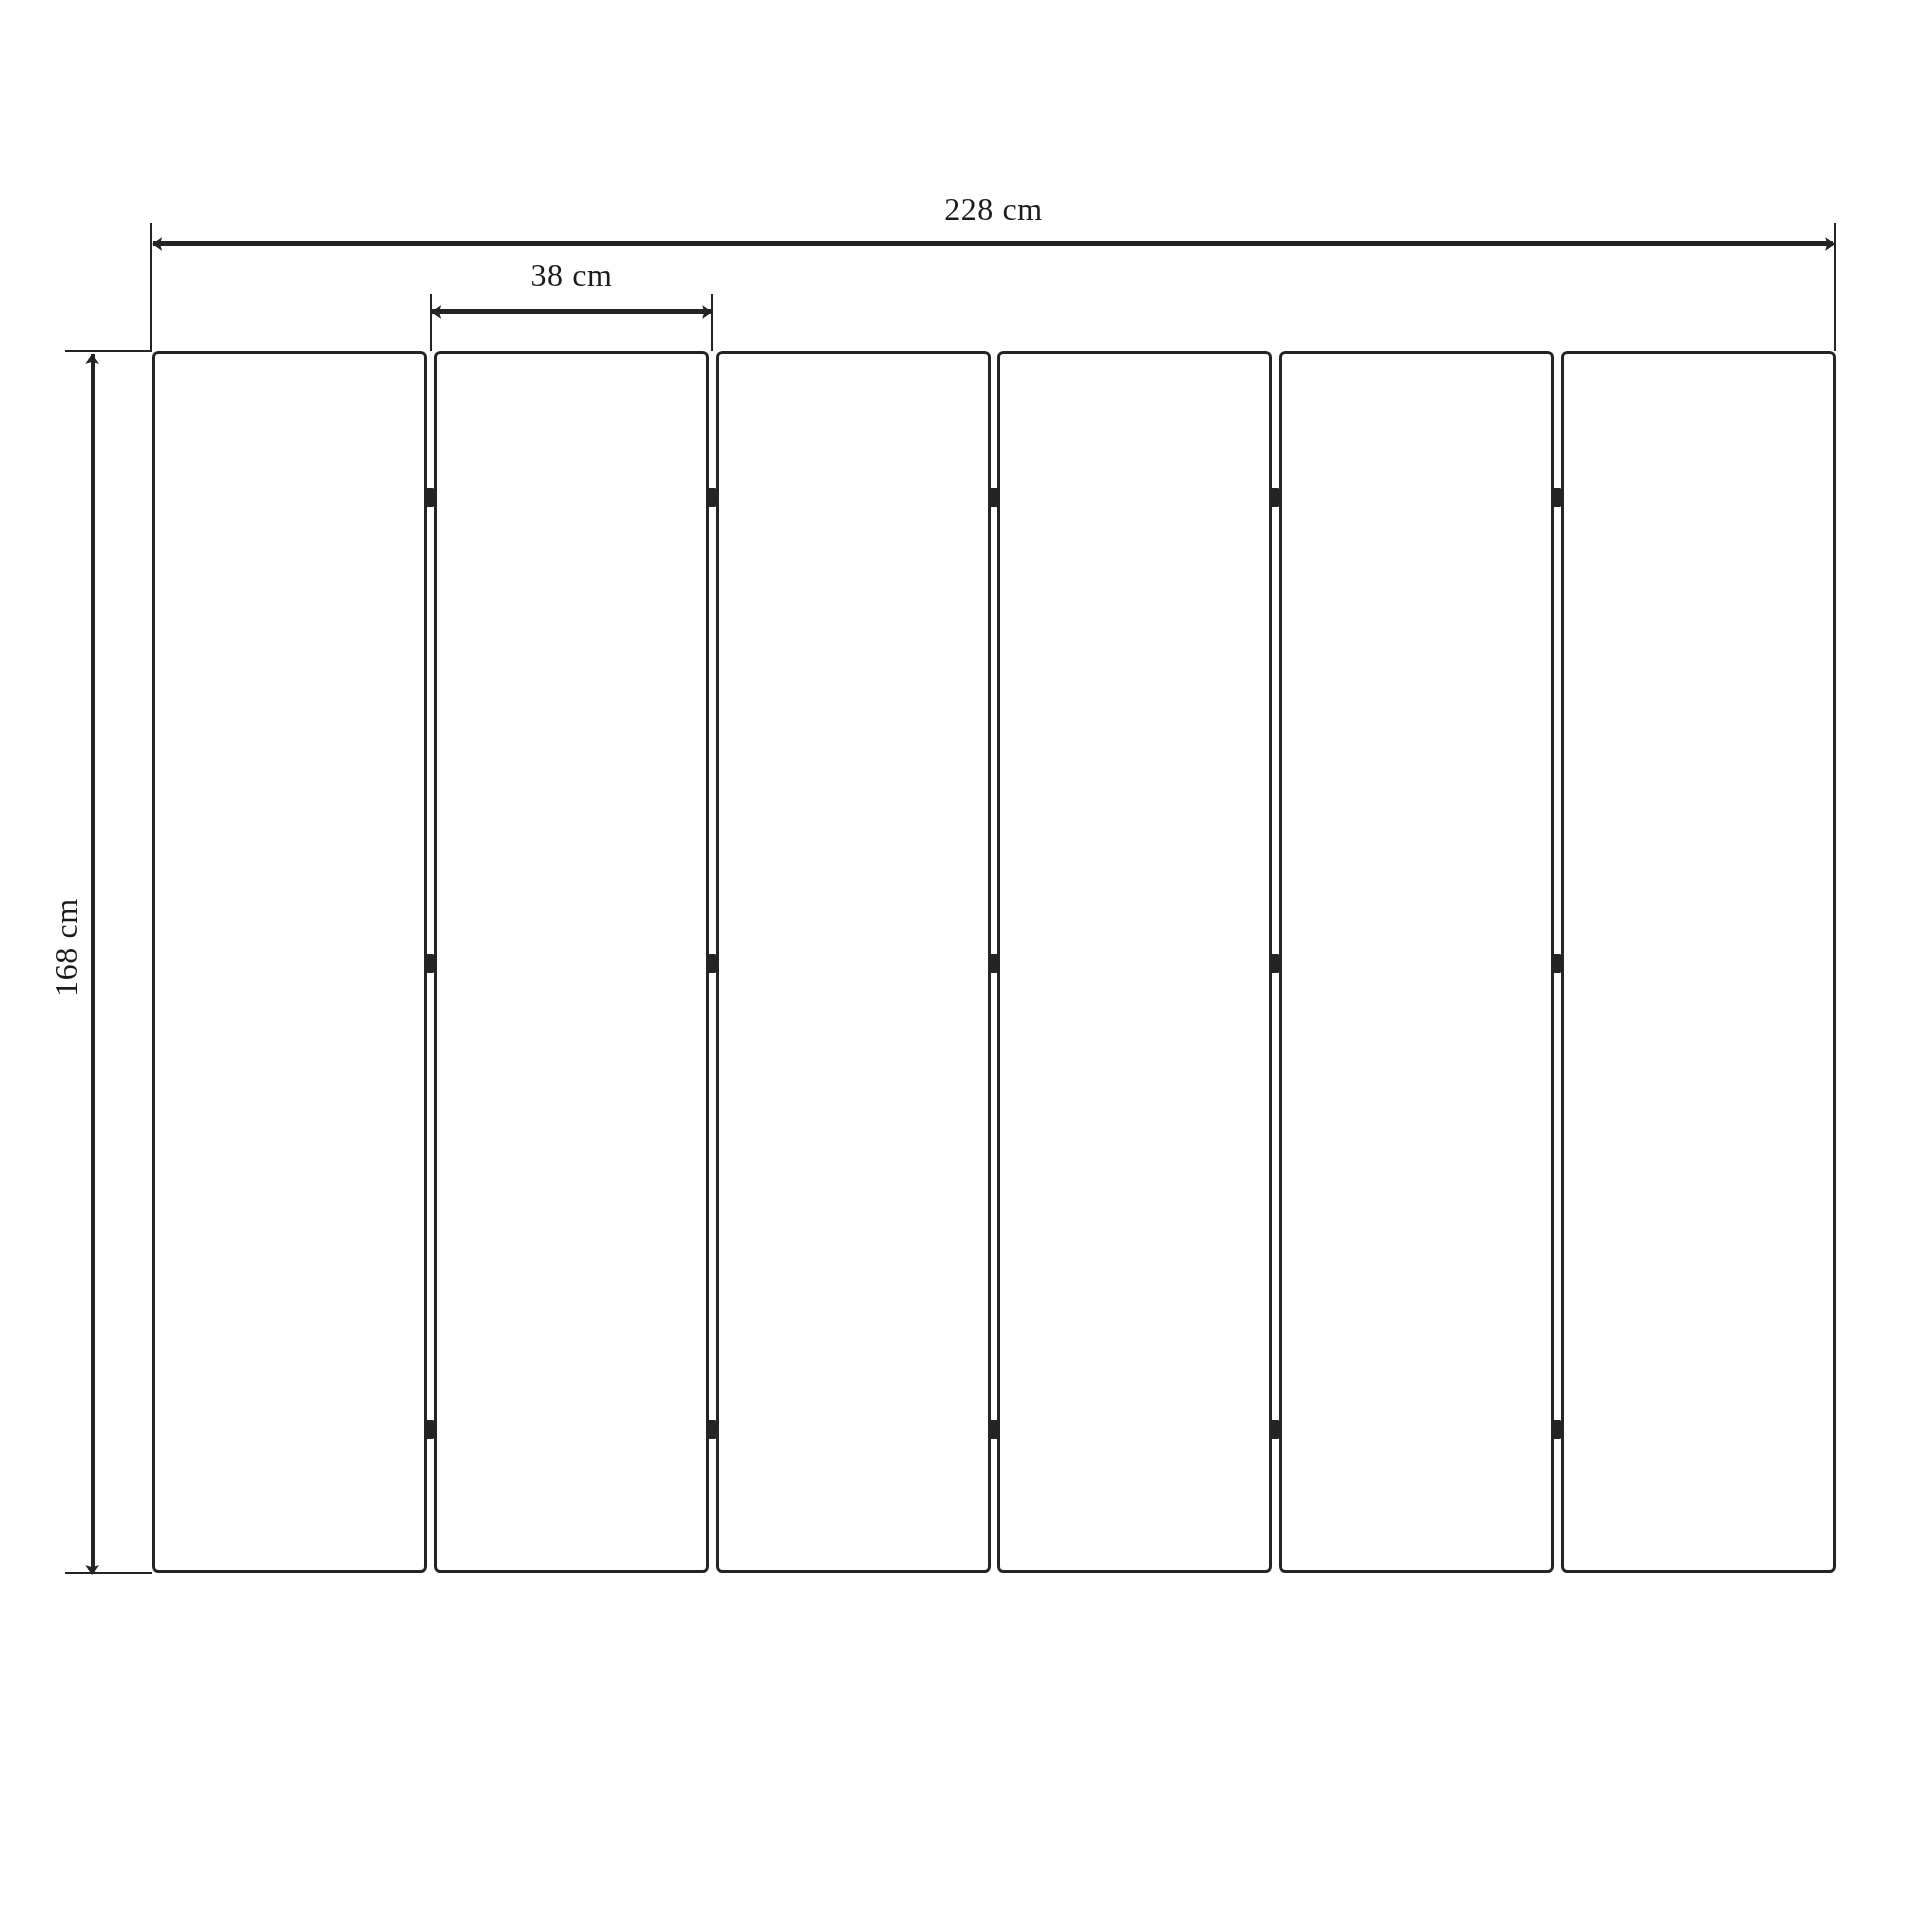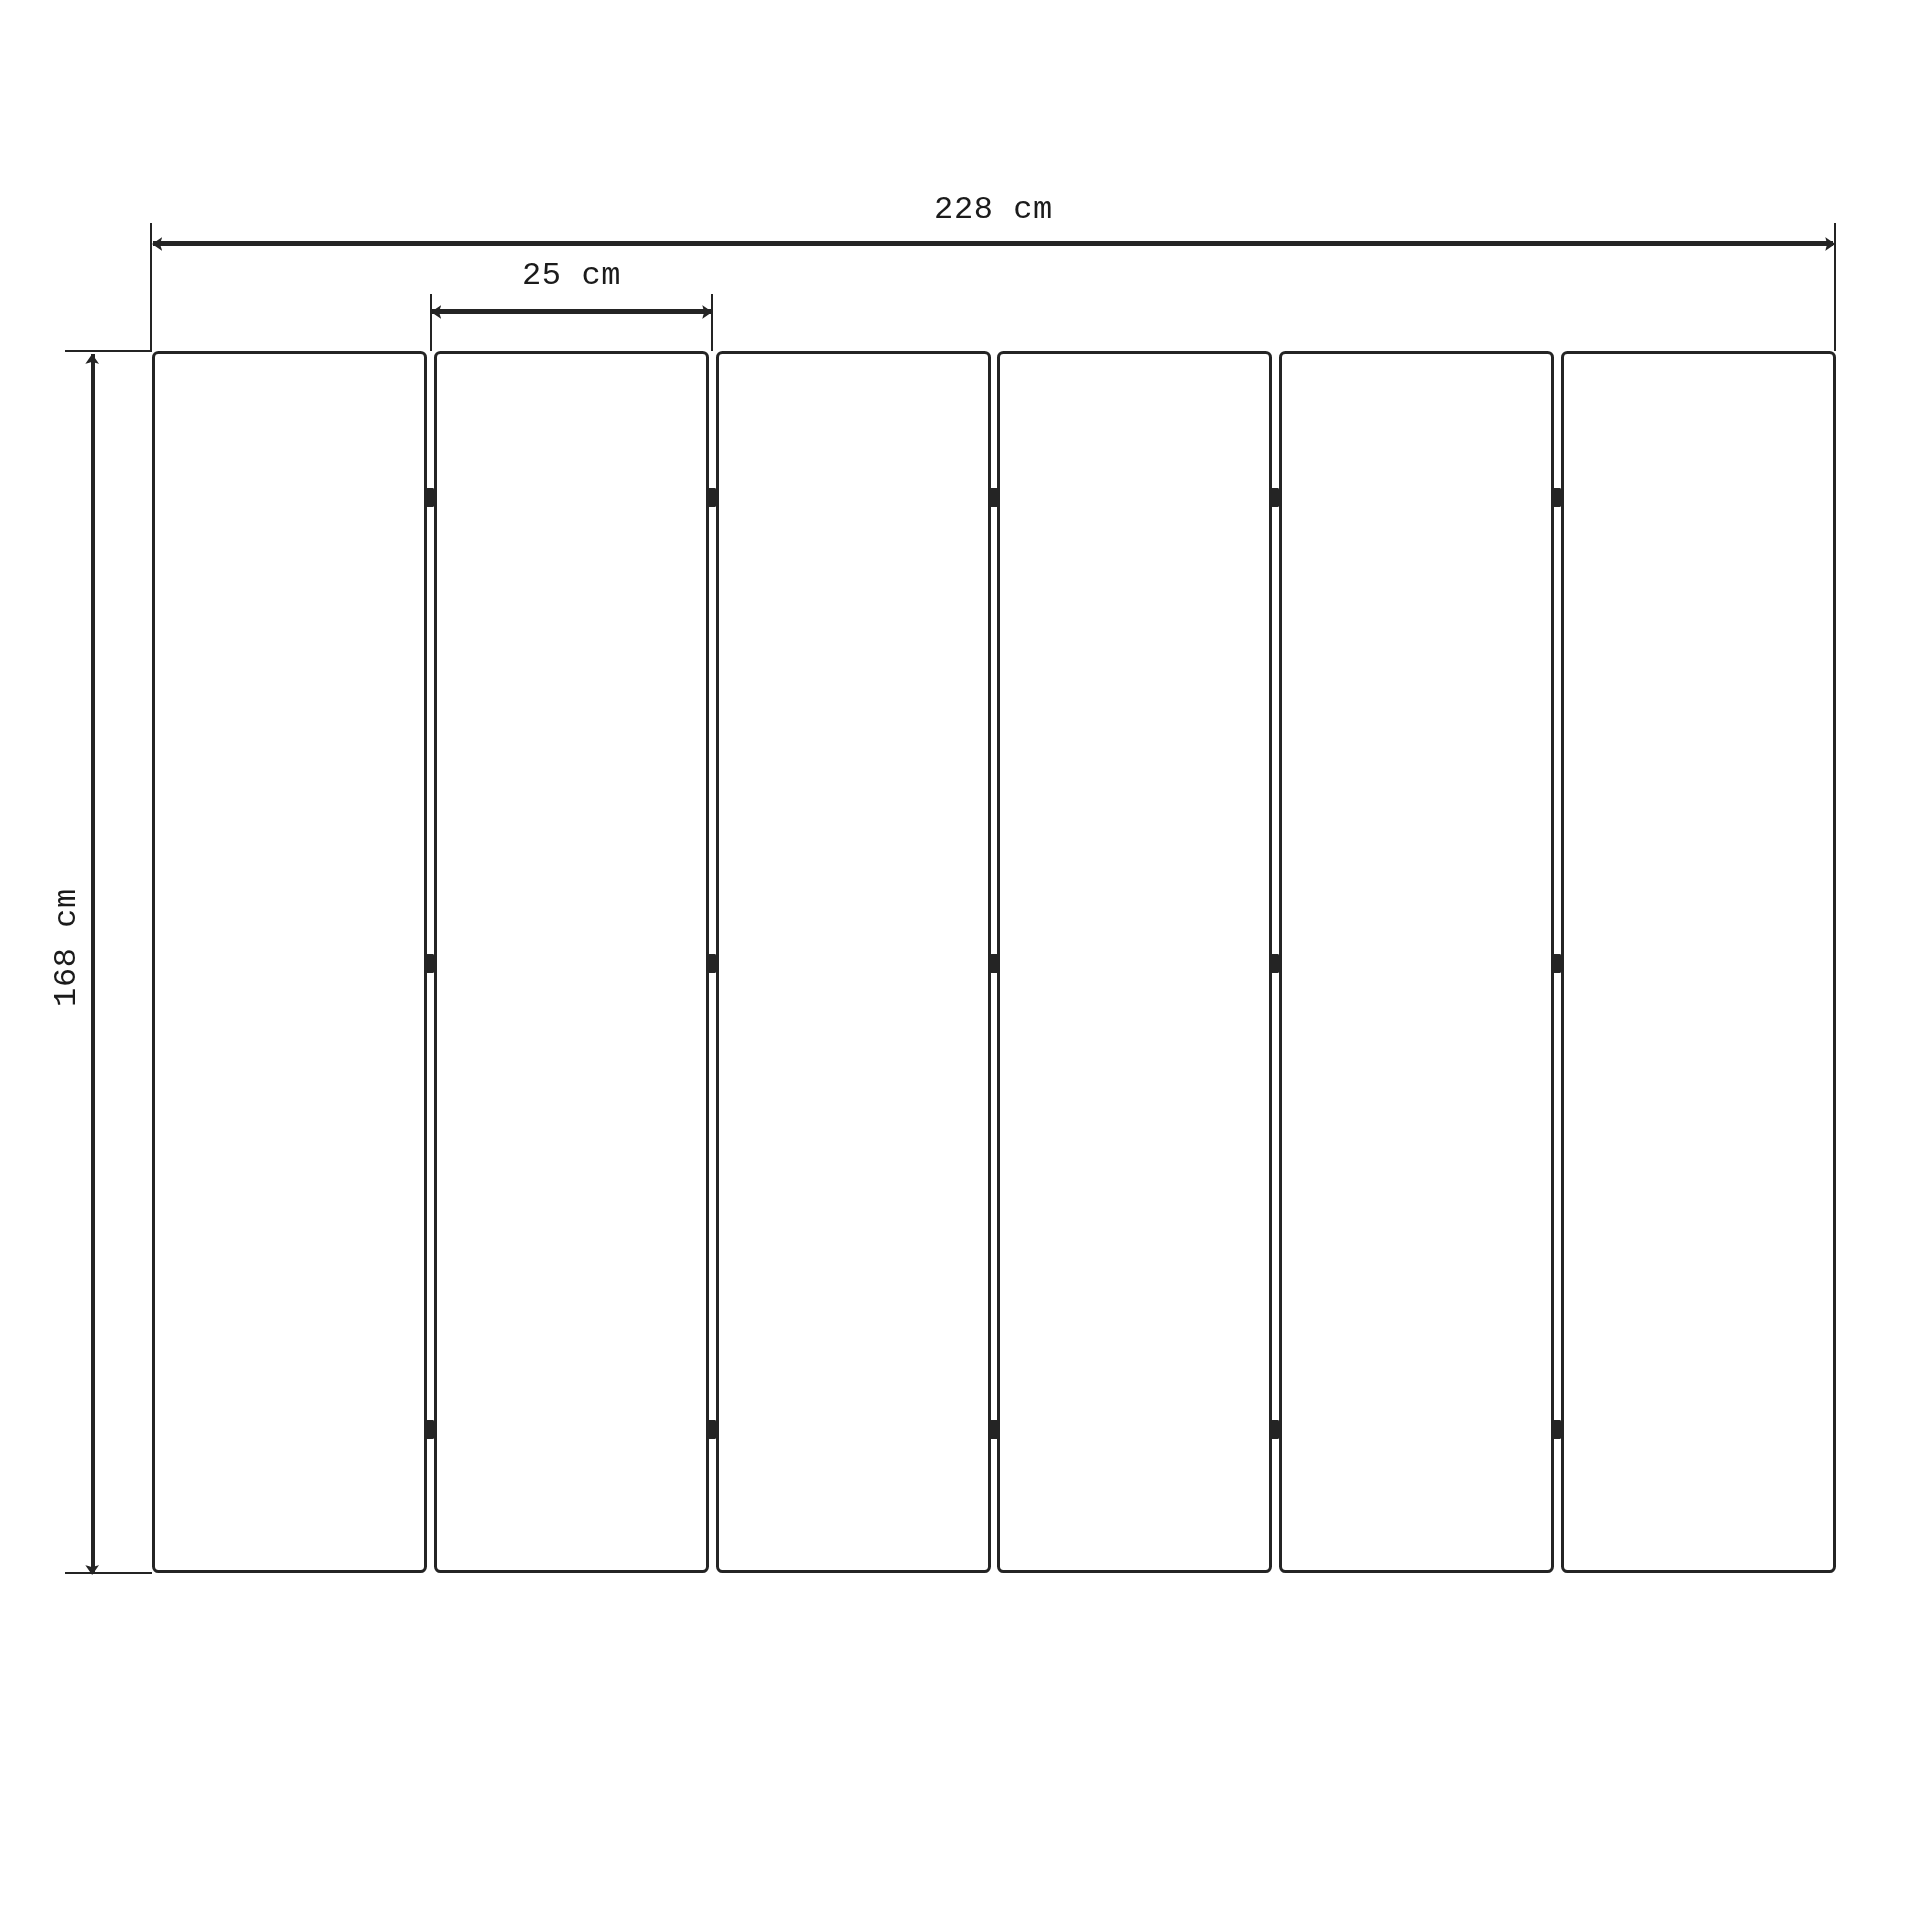--- a/index.html
+++ b/index.html
@@ -4,21 +4,21 @@
 <style>
   :root{
     --ink:#242424;
     --text:#1b1b1b;
   }
   html,body{margin:0;padding:0;background:#ffffff;}
   .stage{
     position:relative;
     width:1926px;height:1926px;
     background:#ffffff;
-    font-family:Liberation Mono, monospace;
+    font-family:Liberation Serif, serif;
     overflow:hidden;
   }
   .panel{
     position:absolute;
     top:351px;height:1222px;width:275px;
     box-sizing:border-box;
     border:3.2px solid var(--ink);
     border-radius:6.4px;
     background:#ffffff;
   }
@@ -114,18 +114,18 @@
       </svg>
   </div>
   <div class="arrow rotm90" style="left:87px;top:1563px">
     <svg viewBox="0 0 16 22">
         <polygon points="0,11 16,0 12.5,11 16,22"></polygon>
       </svg>
   </div>
 
   <div class="dim-label" style="left:865px;top:193px">228 cm</div>
 
-  <div class="dim-label" style="left:443px;top:259px">25 cm</div>
+  <div class="dim-label" style="left:443px;top:259px">38 cm</div>
 
   <div class="dim-label rotm90" style="left:-62px;top:931px">168 cm</div>
 
 </div>
 
 
 </body></html>

